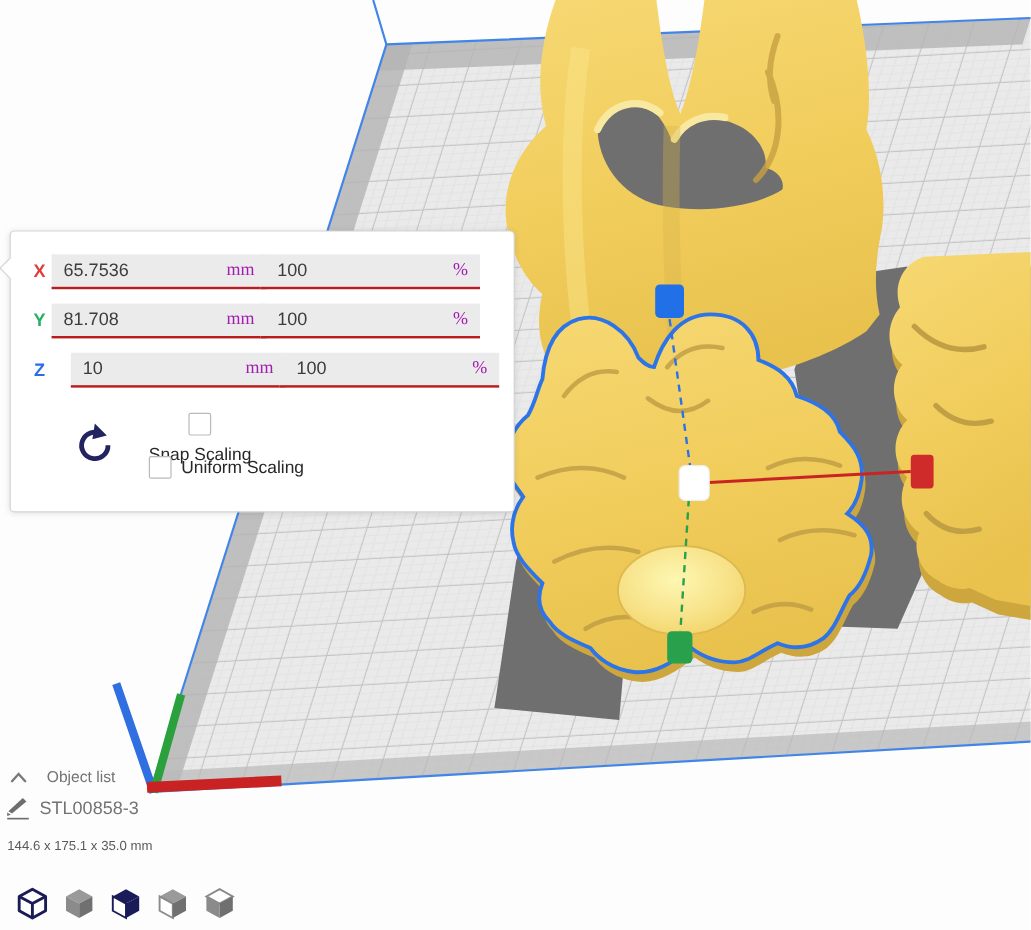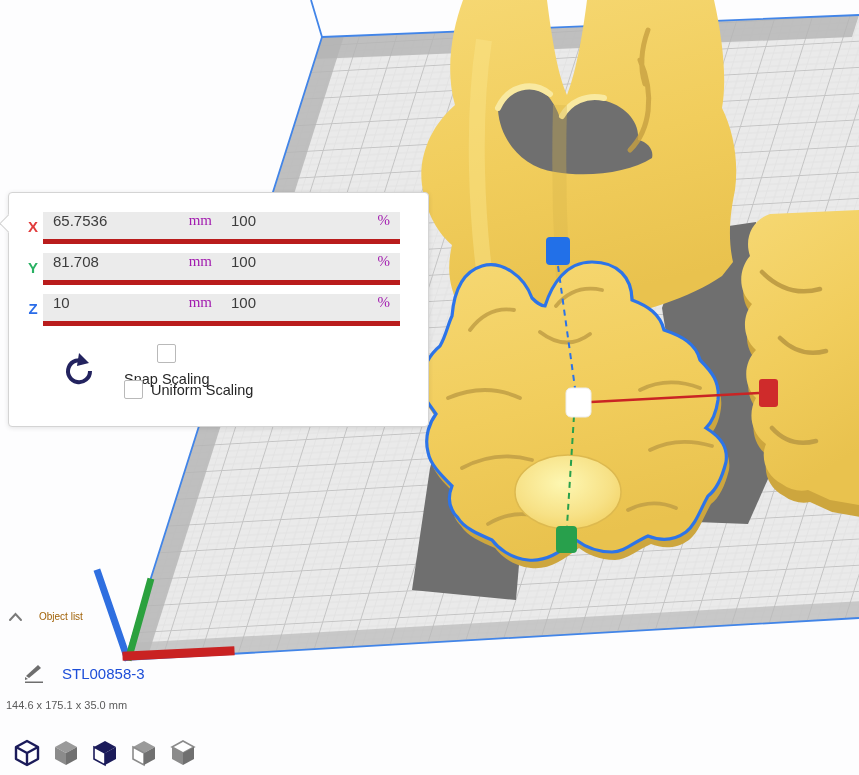--- a/index.html
+++ b/index.html
@@ -13,35 +13,35 @@
 
   
   .panel{position:absolute;left:8px;top:192px;width:419px;height:233px;background:#ffffff;
          border:1px solid #d4d4d4;border-radius:4px;box-shadow:0 1px 5px rgba(0,0,0,.10);}
   .panel .notch{position:absolute;left:-7px;top:24px;width:12px;height:12px;background:#ffffff;
          border-left:1px solid #d4d4d4;border-bottom:1px solid #d4d4d4;transform:rotate(45deg);}
   .axis-label{position:absolute;width:16px;height:29px;line-height:29px;font-size:15px;font-weight:bold;text-align:center;left:16px;}
   .axis-x{color:#e13c3c;top:19px;}
   .axis-y{color:#29b163;top:60px;}
   .axis-z{color:#2a6ce8;top:101px;}
-  .field{position:absolute;width:159px;height:27px;background:#ebebeb;border-bottom:5px solid #b91c1c;
-         padding:0 10px;display:flex;justify-content:space-between;align-items:flex-start;font-size:15px;color:#3c3c3c;}
+  .field{position:absolute;width:159px;height:27px;background:#ebebeb;border-bottom:2px solid #b91c1c;
+         padding:0 10px;display:flex;justify-content:space-between;align-items:center;font-size:15px;color:#3c3c3c;}
   .f-mm{left:34px;}
   .f-pct{left:208px;padding-left:14px;}
-  .r1{top:19px;} .r2{top:60px;} .r3{top:101px;}
+  .r1{top:19px;} .r2{top:60px;} .r3{top:101px;margin-left:16px;}
   .unit{color:#a21caf;font-family:Liberation Serif, serif;}
   .reset-btn{position:absolute;left:52px;top:158px;width:34px;height:36px;cursor:pointer;}
   .checkrow{position:absolute;left:115px;display:flex;align-items:center;gap:8px;}
   .cr1{top:151px;flex-direction:column;} .cr2{top:187px;}
   .checkbox{width:19px;height:19px;background:#ffffff;border:1px solid #b9b9b9;border-radius:2px;box-sizing:border-box;}
   .checklabel{font-size:14.5px;color:#262626;}
 
   
-  .objlist{position:absolute;left:8px;top:611px;display:flex;align-items:center;gap:16px;color:#a16207;font-size:10px;}
-  .filerow{position:absolute;left:23px;top:663px;display:flex;align-items:center;gap:17px;color:#1d4ed8;font-size:15px;}
+  .objlist{position:absolute;left:8px;top:640px;display:flex;align-items:center;gap:16px;color:#737373;font-size:13px;}
+  .filerow{position:absolute;left:4px;top:663px;display:flex;align-items:center;gap:7px;color:#737373;font-size:15px;}
   .dims{position:absolute;left:6px;top:699px;color:#5a5a5a;font-size:11px;}
 
   
   .viewbar{position:absolute;left:13px;top:738px;display:flex;gap:11px;}
   .viewbtn{width:28px;height:30px;cursor:pointer;}
 </style>
 </head>
 <body>
 
 <div id="app">

